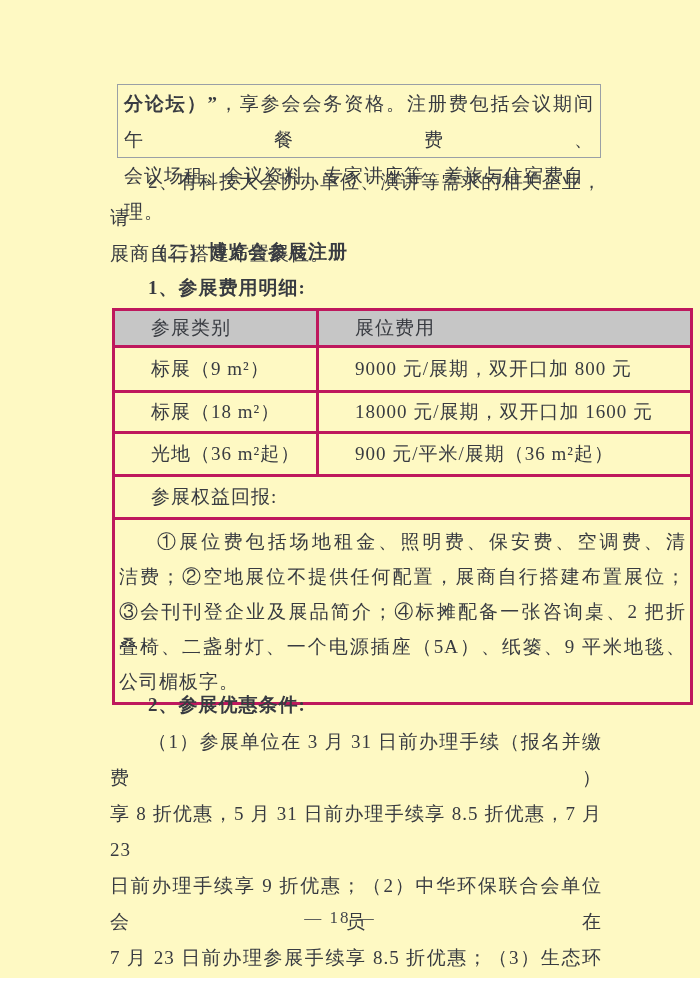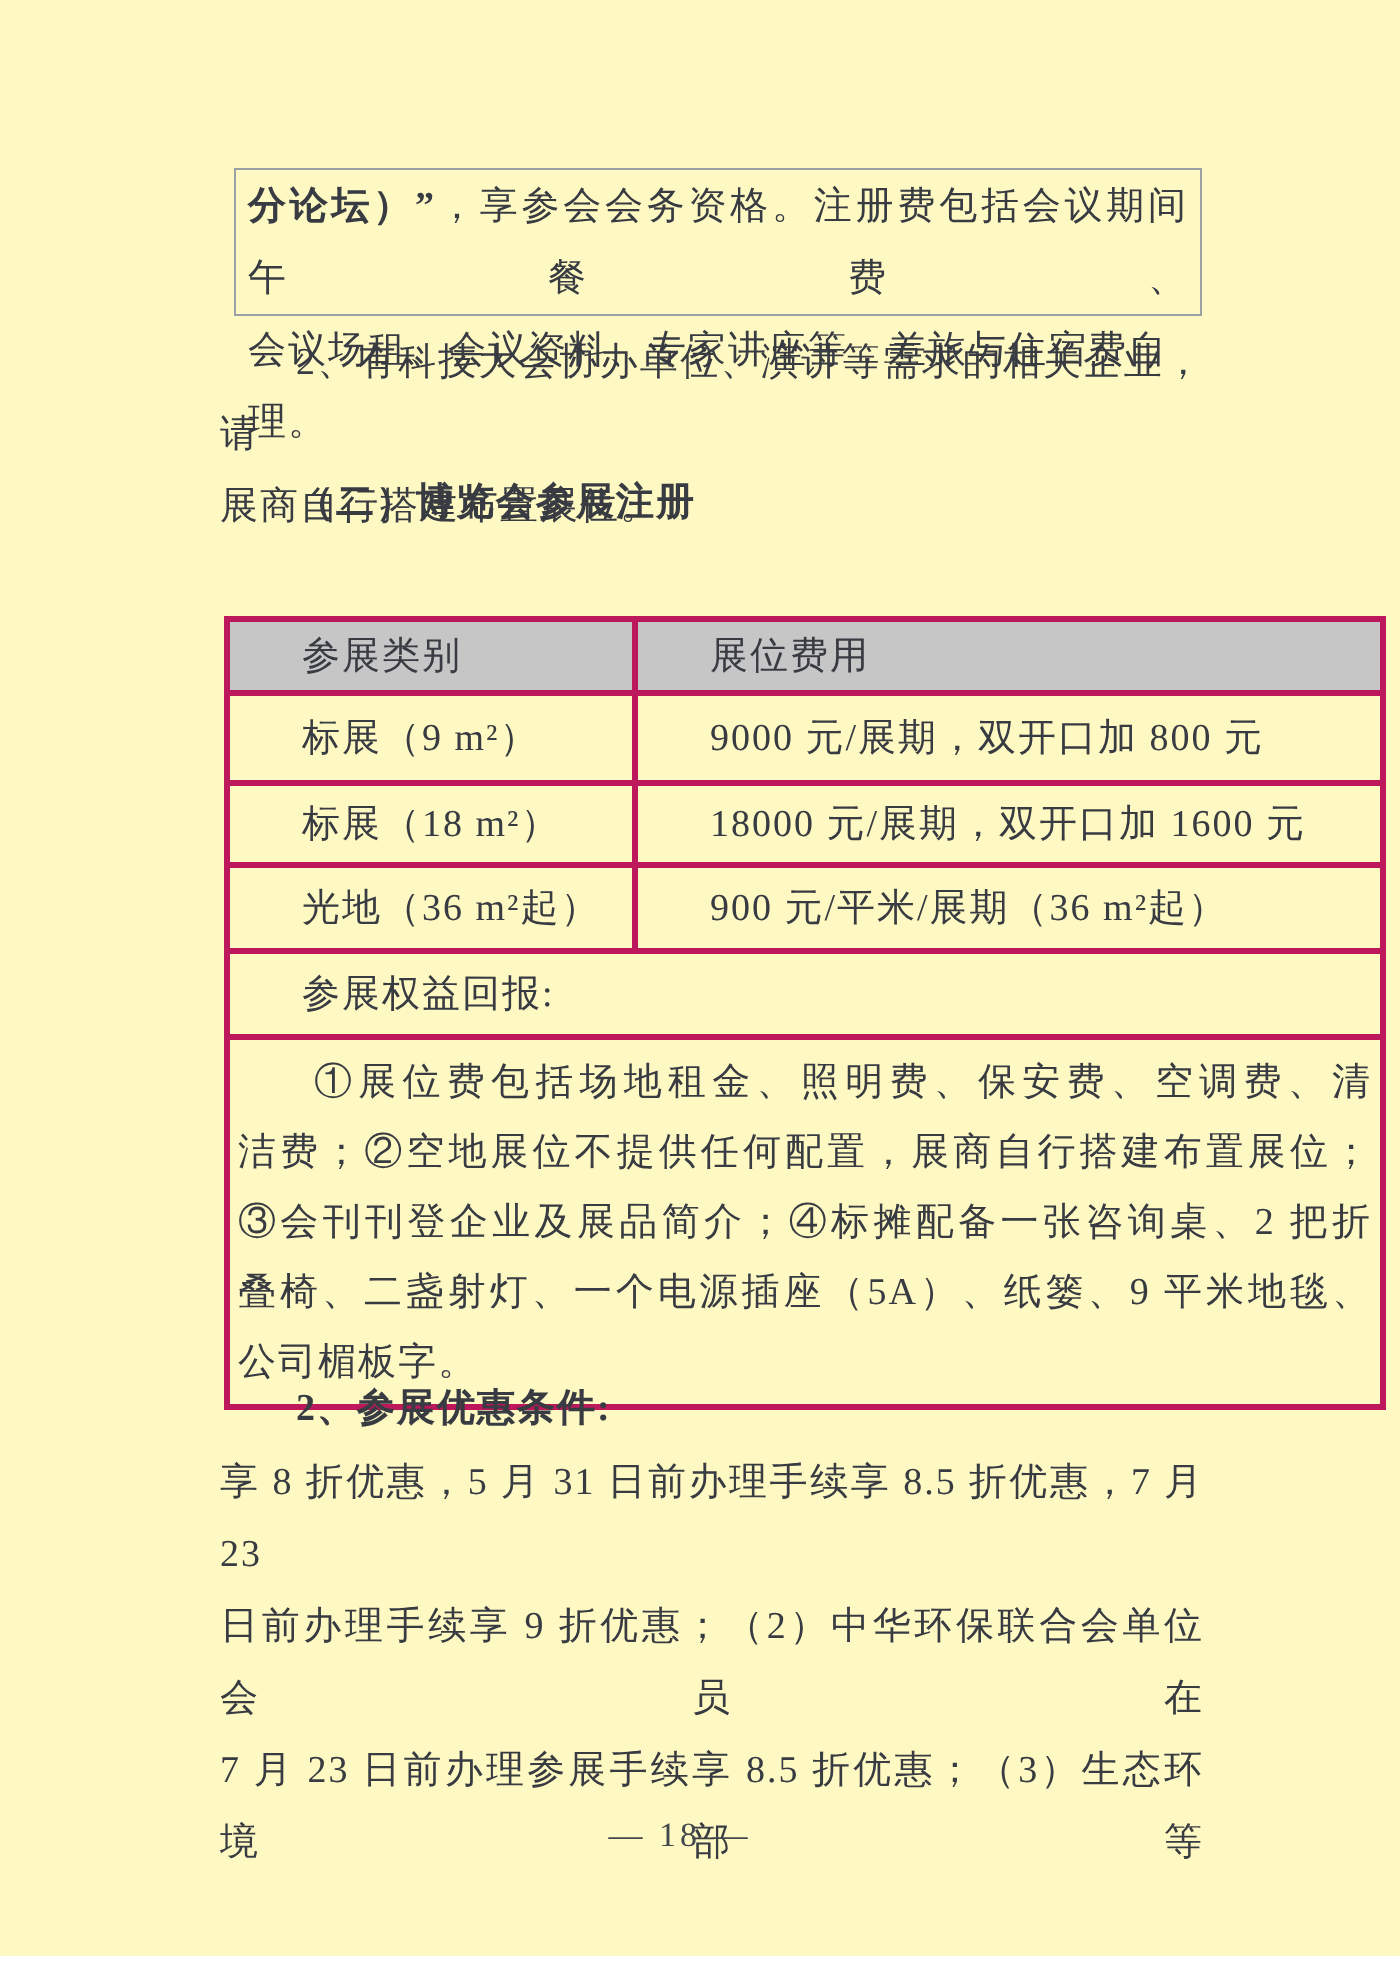--- a/index.html
+++ b/index.html
@@ -90,20 +90,21 @@
     <div class="fill"><span class="bold">分论坛）”</span><span>，享参会会务资格。注册费包括会议期间午餐费、</span></div>
     <div>会议场租、会议资料、专家讲座等，差旅与住宿费自理。</div>
   </div>
 
   <div class="para-contact txt">
     <div class="fill indent">2、有科技大会协办单位、演讲等需求的相关企业，请</div>
     <div>展商自行搭建布置展位。</div>
   </div>
 
   <div class="heading-expo txt indent">（二）博览会参展注册</div>
+  <div class="heading-fees txt indent">1、参展费用明细:</div>
 
   <table class="fee-table">
     <tbody>
         <tr class="hdr">
       <td class="col-type">参展类别</td>
       <td class="col-fee">展位费用</td>
     </tr>
     <tr class="r1">
       <td>标展（9 m²）</td>
       <td>9000 元/展期，双开口加 800 元</td>
@@ -127,20 +128,21 @@
         <div class="bline fill">叠椅、二盏射灯、一个电源插座（5A）、纸篓、9 平米地毯、</div>
         <div class="bline">公司楣板字。</div>
       </td>
     </tr>
   </tbody>
     </table>
 
   <div class="heading-discount txt indent">2、参展优惠条件:</div>
 
   <div class="para-discount txt">
+    <div class="fill indent">（1）参展单位在 3 月 31 日前办理手续（报名并缴费）</div>
     <div class="fill">享 8 折优惠，5 月 31 日前办理手续享 8.5 折优惠，7 月 23</div>
     <div class="fill">日前办理手续享 9 折优惠；（2）中华环保联合会单位会员在</div>
     <div class="fill">7 月 23 日前办理参展手续享 8.5 折优惠；（3）生态环境部等</div>
 
   </div>
 
   <div class="footer">— 18 —</div>
 
   <div class="bottom-strip"></div>
 </div>

